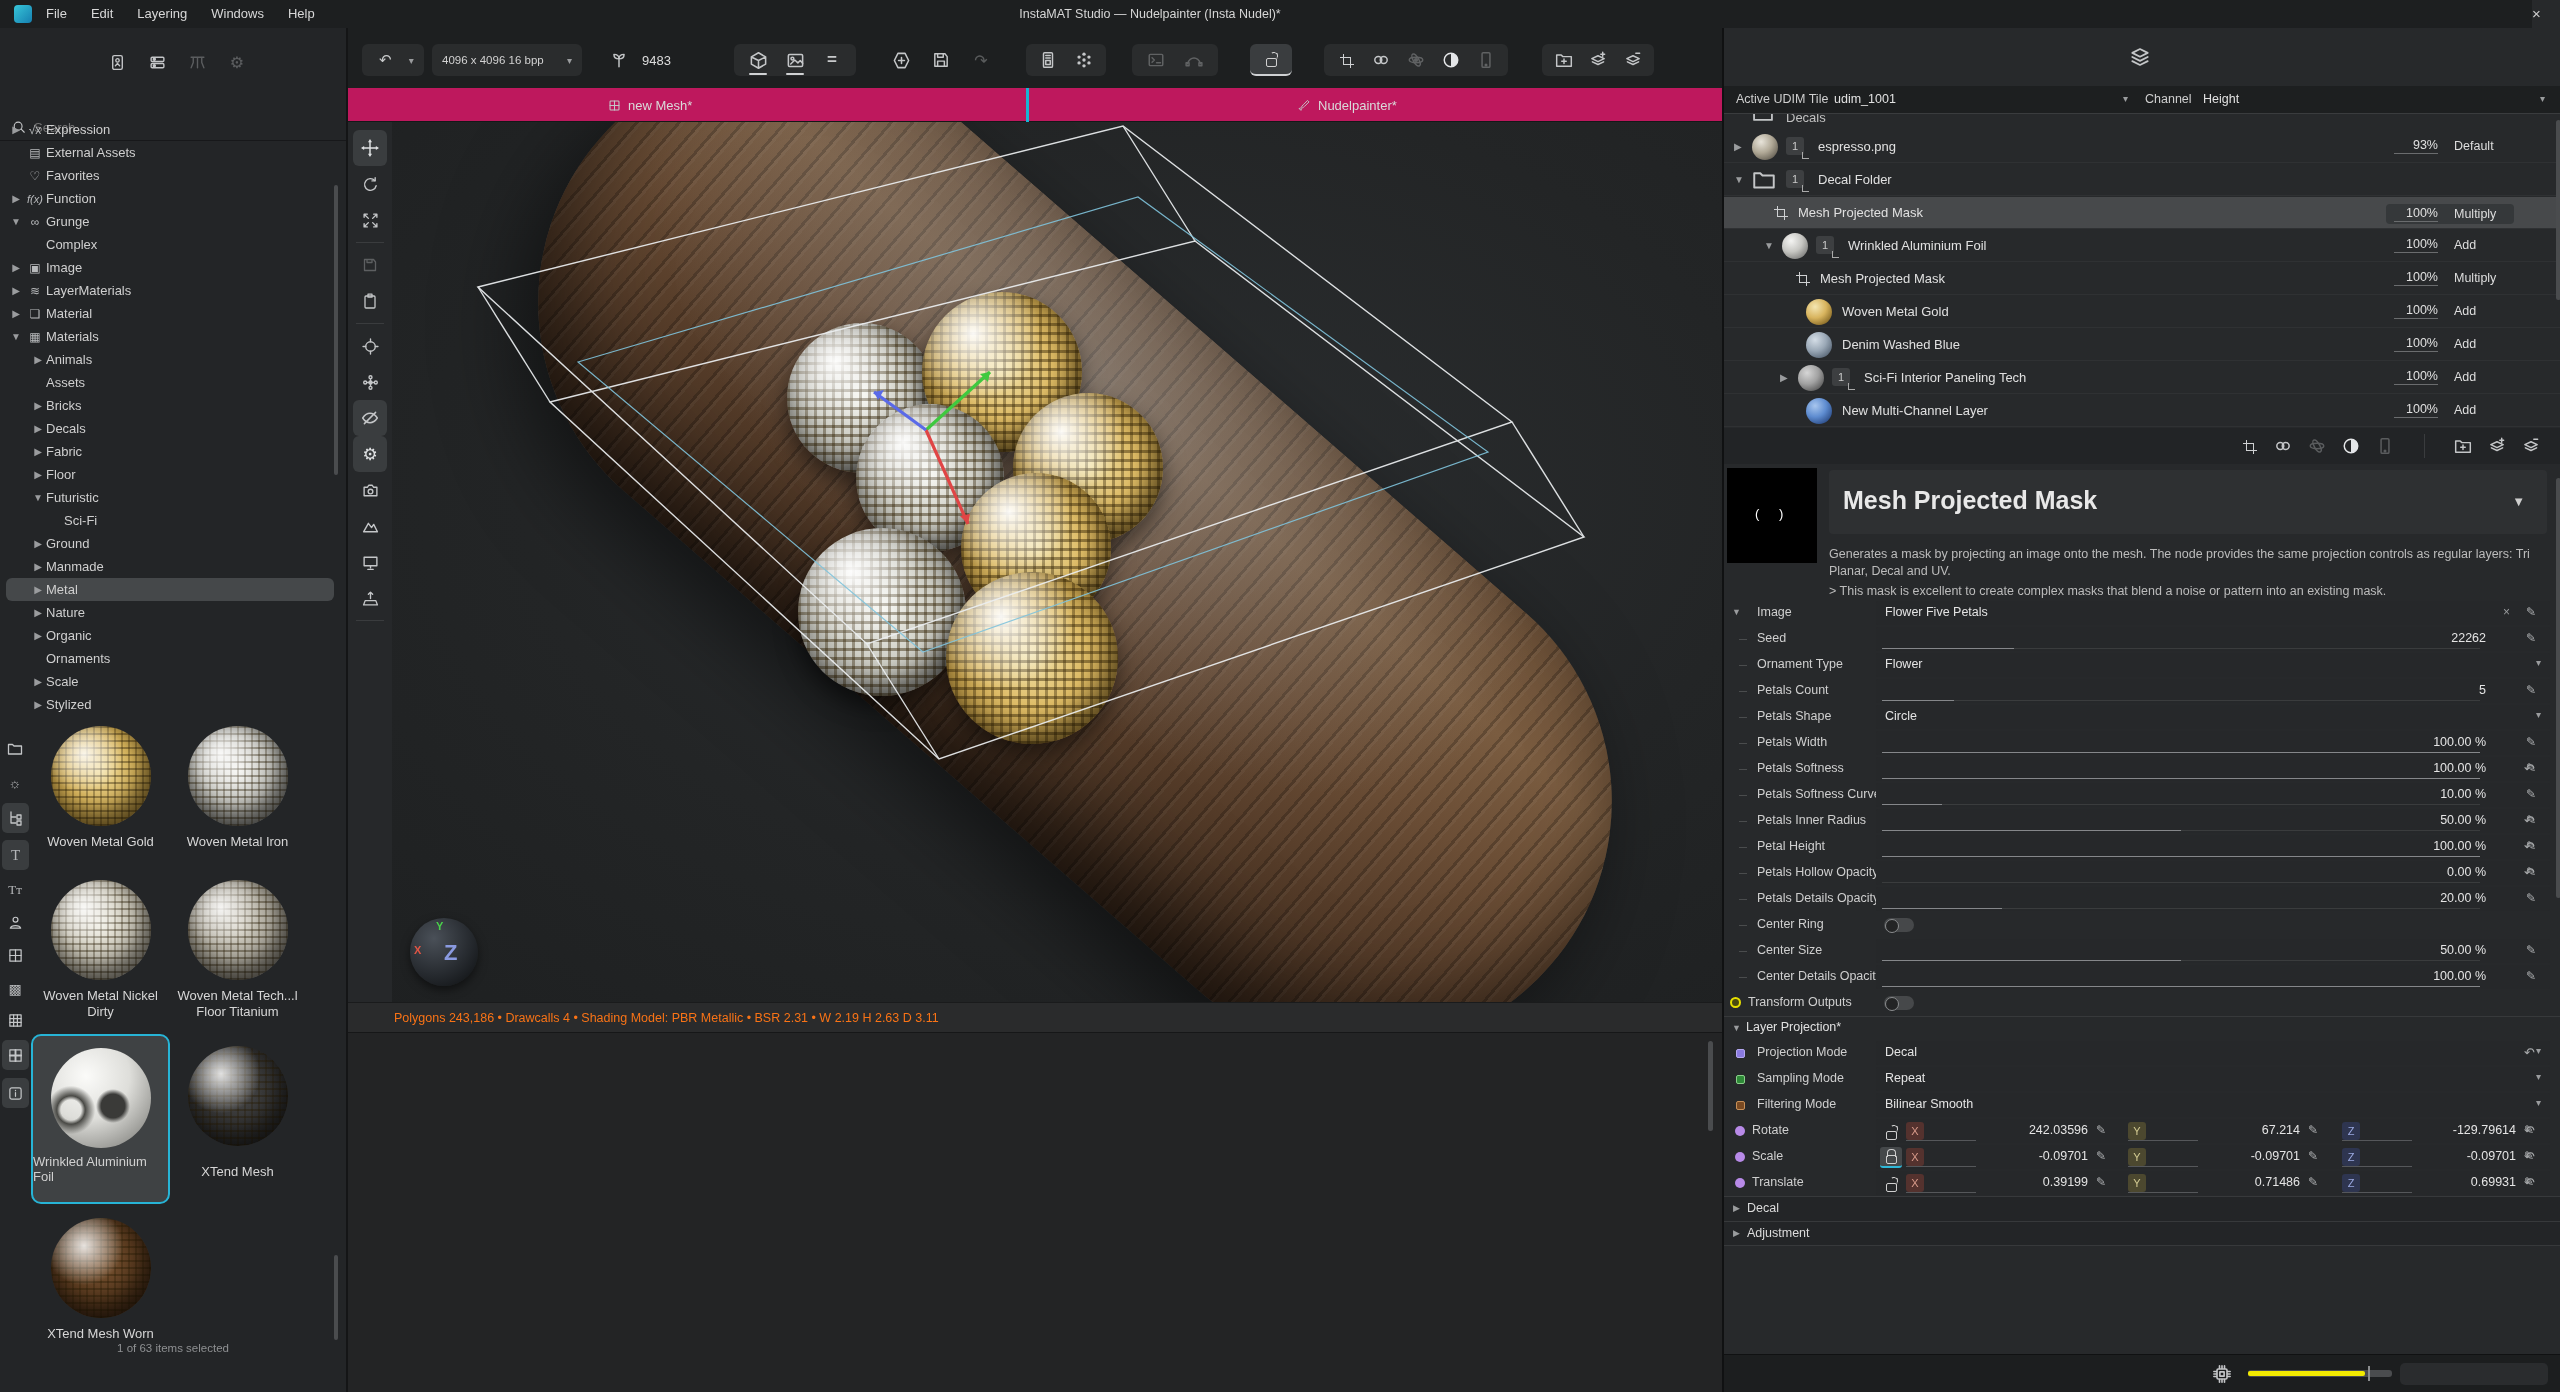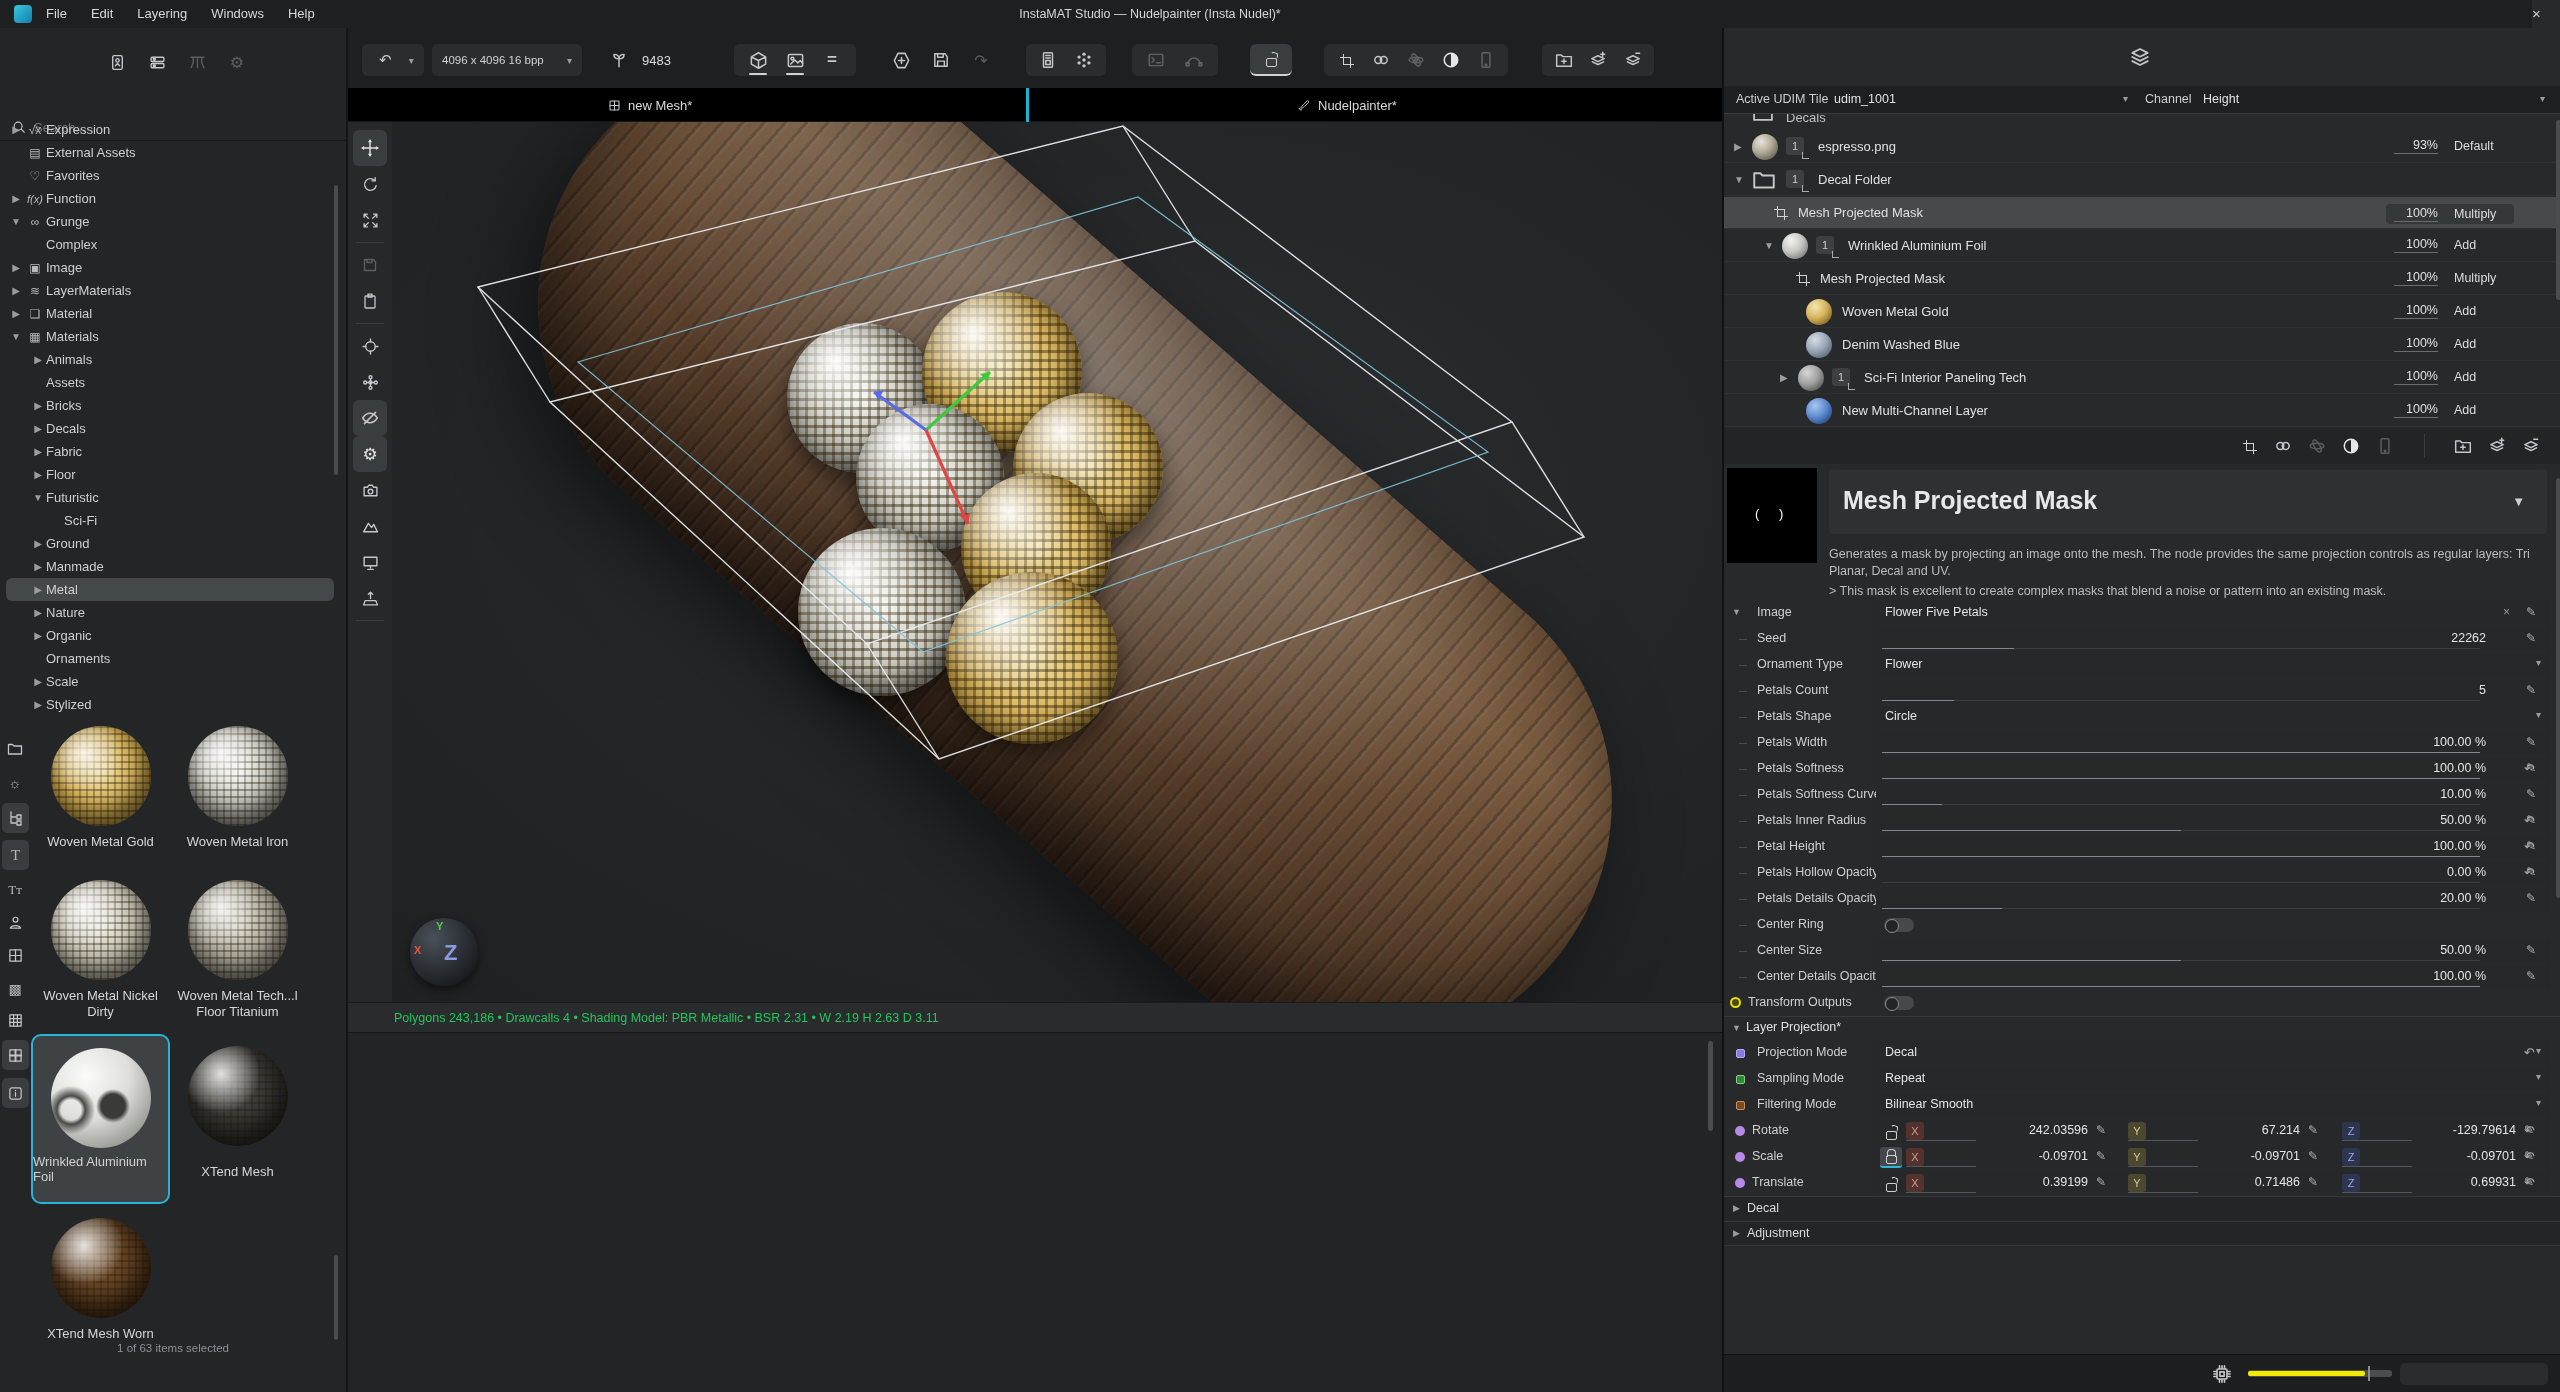--- a/index.html
+++ b/index.html
@@ -27,21 +27,21 @@
     radial-gradient(circle at 33% 28%,rgba(255,255,255,.85),rgba(255,255,255,0) 40%),
     repeating-linear-gradient(0deg,rgba(40,28,4,.38) 0 2px,transparent 2px 7px),
     repeating-linear-gradient(90deg,rgba(40,28,4,.30) 0 2px,transparent 2px 7px),
     radial-gradient(circle at 50% 45%,var(--c1) 0%,var(--c2) 45%,var(--c3) 78%,var(--c4) 100%);
     box-shadow:inset -8px -14px 22px rgba(0,0,0,.45)}
   .selcard{background:#3f4244;border:2px solid #27b4d6;border-radius:10px}
   .stripico{position:absolute;left:0;width:30px;height:30px;display:flex;align-items:center;justify-content:center;color:#b4b6b8;font-size:14px}
   .stripico.on{background:#3a3d3f;border-radius:5px;left:2px;width:27px}
   
   #center{position:absolute;left:348px;top:0;width:1374px;height:1392px;background:#1d1f20}
-  #tabbar{position:absolute;left:0;top:88px;width:1374px;height:34px;background:#000000;border-bottom:1px solid #161718}
+  #tabbar{position:absolute;left:0;top:88px;width:1374px;height:34px;background:#be185d;border-bottom:1px solid #161718}
   .tab{position:absolute;top:0;height:34px;display:flex;align-items:center;gap:7px;color:#dadada;font-size:13px}
   #scene{position:absolute;left:0;top:122px;width:1374px;height:880px;overflow:hidden;background:radial-gradient(ellipse at 58% 42%,#2b2e30 0%,#232526 55%,#1e2021 100%)}
   #vtools{position:absolute;left:0;top:122px;width:44px;height:880px;background:#26282a;z-index:5}
   .vt{width:44px;height:36px;display:flex;align-items:center;justify-content:center;position:relative}
   .vt.on{background:#3a3d3f;border-radius:6px;width:34px;margin-left:5px}
   .vdiv{height:1px;background:#3a3c3e;margin:4px 8px}
   .log{position:absolute;left:97px;top:180px;width:1260px;height:500px;border-radius:250px;transform:rotate(41deg);transform-origin:center;
     background:
       radial-gradient(ellipse at 42% 22%,rgba(150,160,172,.40),rgba(150,160,172,0) 52%),
       repeating-linear-gradient(90deg,rgba(0,0,0,.20) 0 3px,rgba(255,255,255,.04) 3px 6px,transparent 6px 16px),
@@ -630,21 +630,21 @@
       </div>
     <div class="vt">
         <svg width="17" height="17" viewBox="0 0 16 16" class="ic">
           <path d="M8 2v6M8 2 6 4M8 2l2 2M3 10h10l1.5 4h-13z"></path>
         </svg>
       </div>
     <div class="vdiv"></div>
   </div>
 
   <div id="statusbar">
-    <span style="margin-left:46px;font-size:12.5px;color:#22c55e">Polygons 243,186 • Drawcalls 4 • Shading Model: PBR Metallic • BSR 2.31 • W 2.19 H 2.63 D 3.11</span>
+    <span style="margin-left:46px;font-size:12.5px;color:#f97316">Polygons 243,186 • Drawcalls 4 • Shading Model: PBR Metallic • BSR 2.31 • W 2.19 H 2.63 D 3.11</span>
   </div>
 
   <div id="lowerpanel">
     <div class="scroll" style="left:1360px;top:8px;width:5px;height:90px"></div>
   </div>
 </div>
 
 <div id="rightpanel">
   <div class="badge" style="left:2px">
     <svg width="12" height="12" viewBox="0 0 16 16" class="ic">

